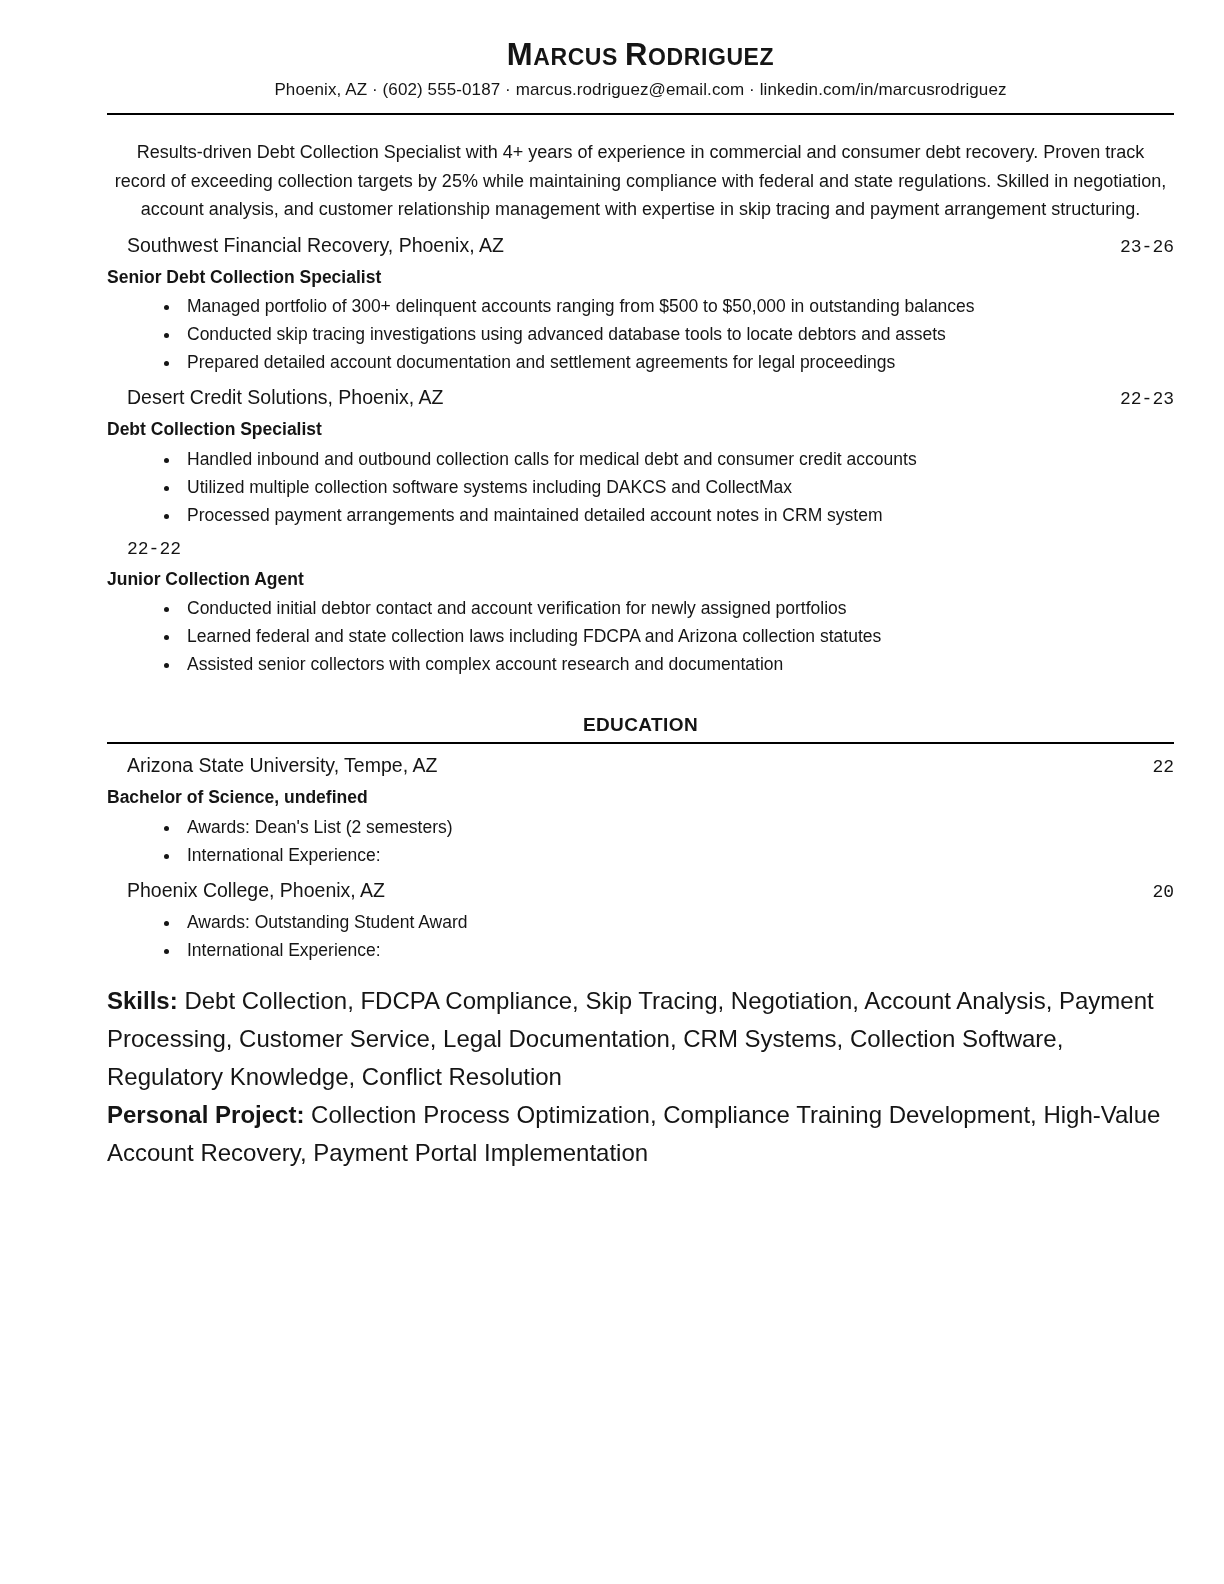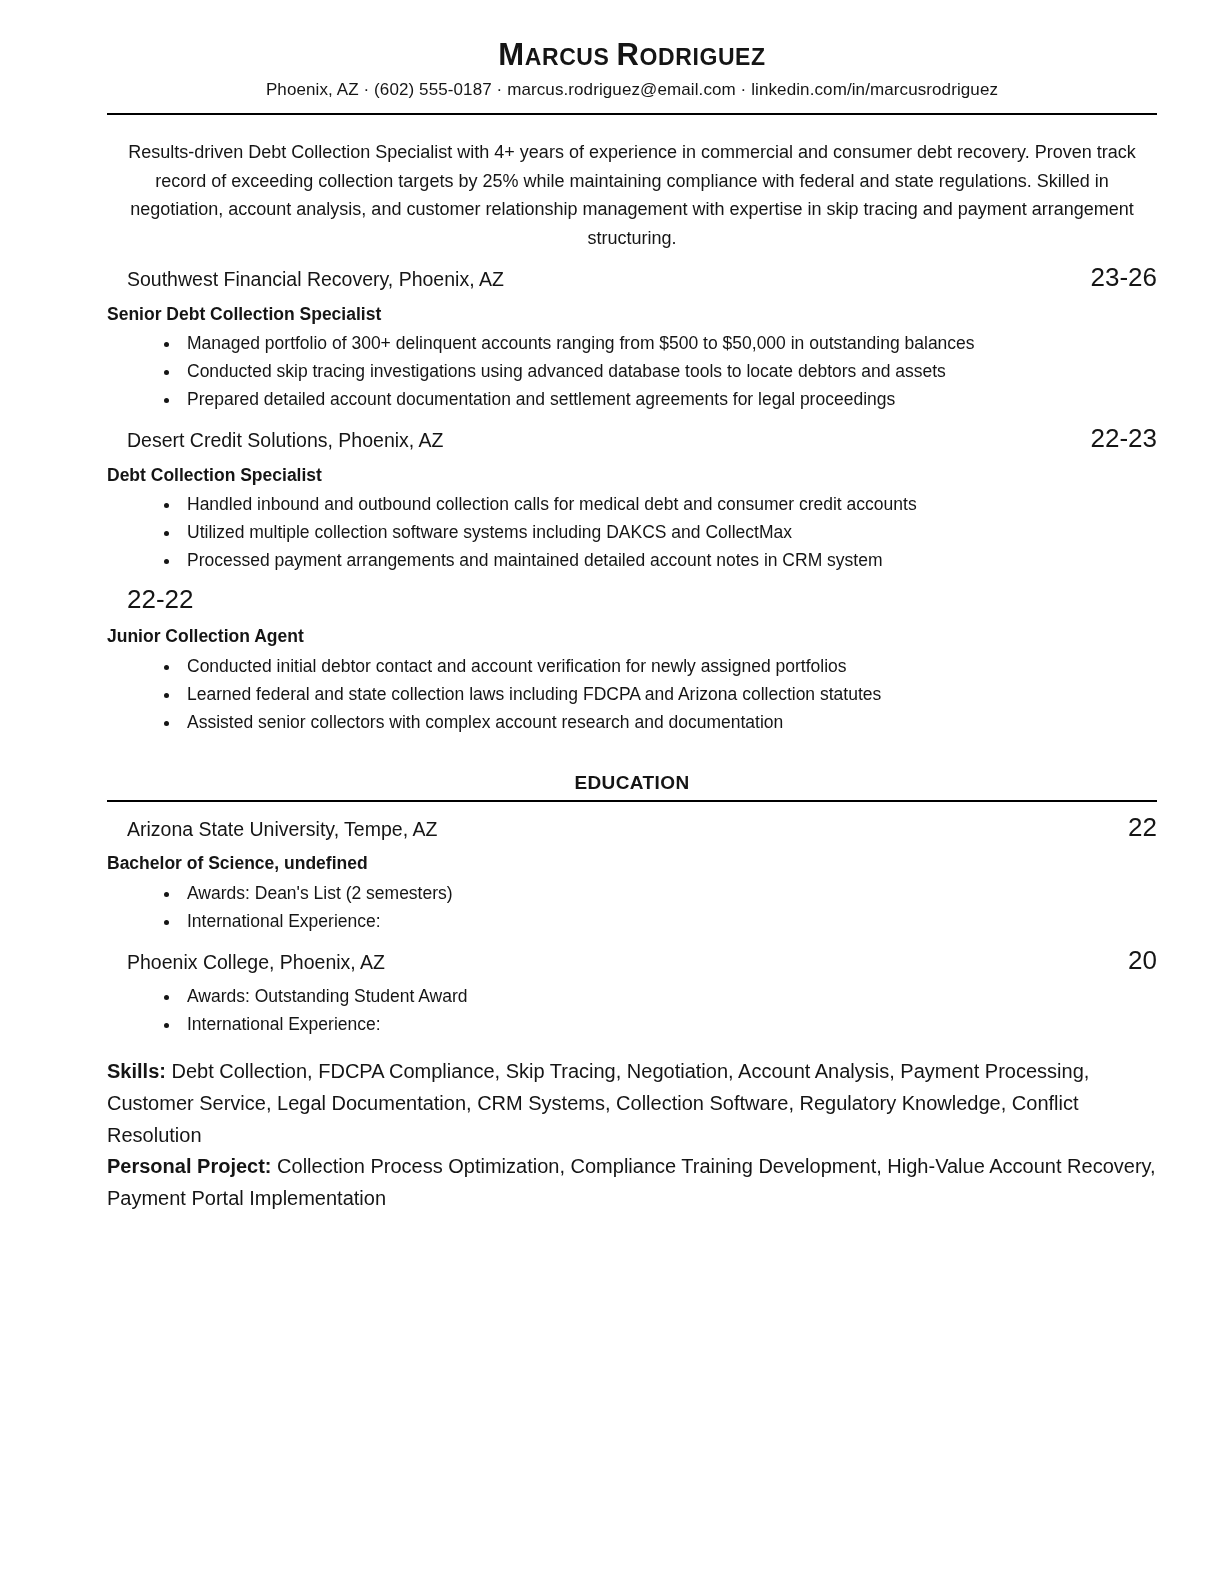--- a/index.html
+++ b/index.html
@@ -8,21 +8,21 @@
     padding: 0;
     background: #ffffff;
   }
   body {
     width: 1224px;
     min-height: 1584px;
     font-family: "Liberation Sans", sans-serif;
     color: #151515;
   }
   .page {
-    padding: 36px 67px 40px 107px;
+    padding: 36px 50px 40px 107px;
   }
 
   
   .name {
     text-align: center;
     font-weight: 700;
     font-size: 23px;
     letter-spacing: 0.6px;
     line-height: 1.2;
   }
@@ -62,41 +62,41 @@
 
   .entry-head {
     display: flex;
     justify-content: space-between;
     align-items: baseline;
     font-size: 19.5px;
     margin-top: 7px;
     line-height: 1.45;
     margin-left: 20px;
   }
-  .entry-dates { font-size: 26px; }
+  .entry-dates { font-size: 18px; font-family: Liberation Mono, monospace; }
   .entry-role {
     font-weight: 700;
     font-size: 17.5px;
     margin-top: 5px;
     line-height: 1.4;
   }
   ul.bullets {
     margin: 3px 0 0 0;
     padding-left: 74px;
     list-style: disc outside;
   }
   ul.bullets li {
     font-size: 17.5px;
     line-height: 1.6;
     padding-left: 6px;
   }
 
   
   .skills-par {
-    font-size: 20px;
+    font-size: 24px;
     line-height: 1.58;
     margin: 0;
   }
   .skills-par.first { margin-top: 18px; }
   .inline-label { font-weight: 700; }
 </style>
 </head>
 <body>
 
 <div class="page">

